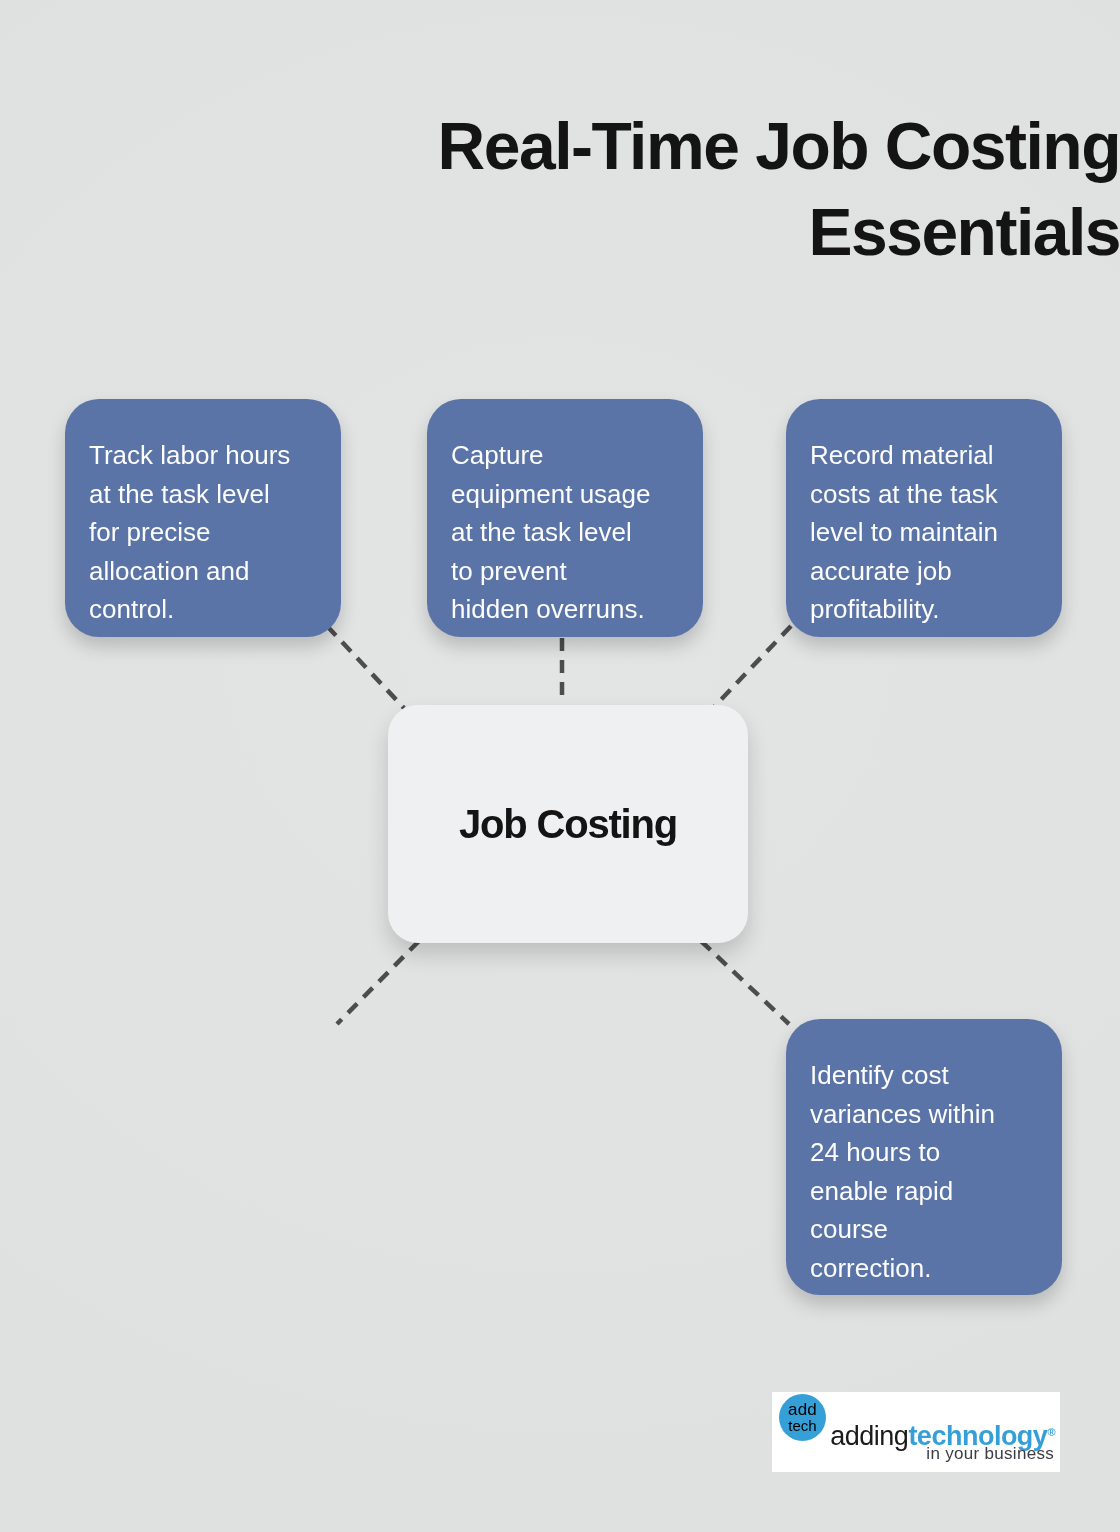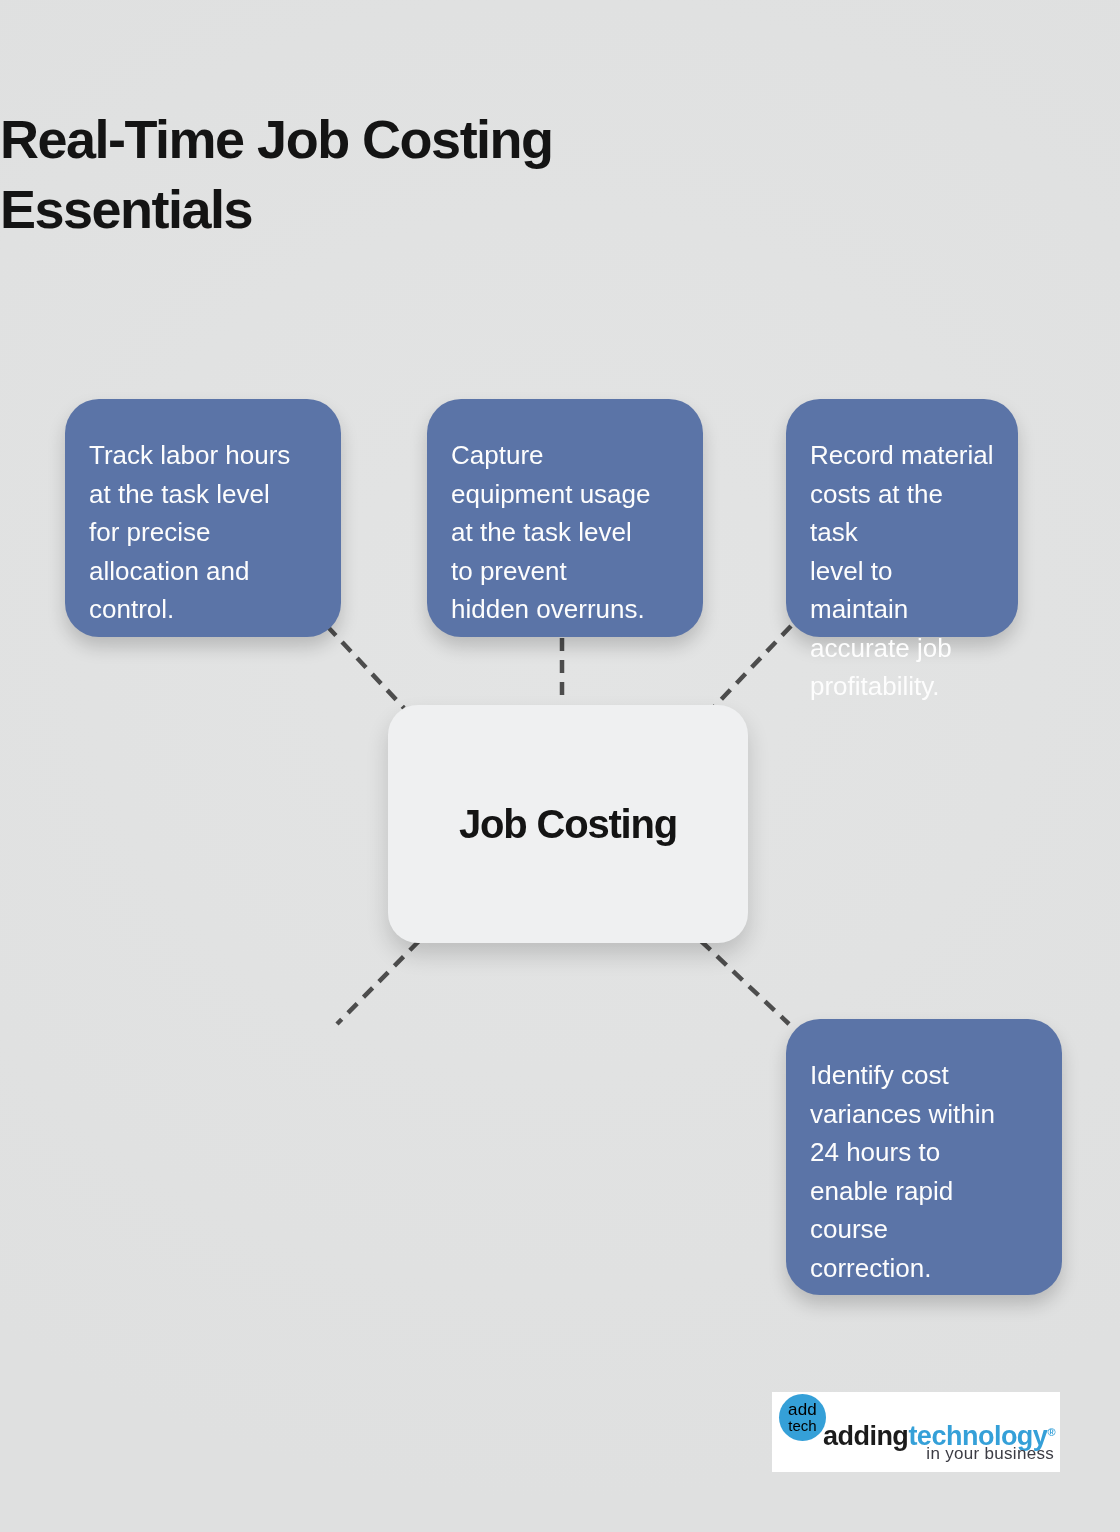--- a/index.html
+++ b/index.html
@@ -9,34 +9,34 @@
   }
   *{margin:0;padding:0;box-sizing:border-box;}
   html,body{background:#cfcfcf;}
   body{font-family:"Liberation Sans","DejaVu Sans",sans-serif;}
   .canvas{
     position:relative;width:1120px;height:1532px;margin:0 auto;overflow:hidden;
     background:radial-gradient(ellipse 120% 80% at 50% 42%, #e3e4e4 0%, var(--bg) 70%);
   }
   .title{
     position:absolute;top:104px;left:0;width:100%;
-    text-align:left;font-size:54px;line-height:1.30;font-weight:800;
+    text-align:right;font-size:66px;line-height:1.30;font-weight:800;
     letter-spacing:-1.5px;color:var(--title_color);white-space:pre-line;
   }
   svg.connectors{position:absolute;left:0;top:0;width:1120px;height:1532px;}
   svg.connectors line{stroke:var(--dash);stroke-width:4.5;stroke-dasharray:13 9;}
   .node{
     position:absolute;border-radius:34px;background:var(--node_blue);
     box-shadow:0 10px 18px rgba(0,0,0,0.18);
     color:var(--node_text);padding:37px 22px 0 24px;
   }
   .node p{font-size:26px;line-height:38.5px;white-space:pre-line;font-weight:400;}
   .node.n1{left:65px;top:399px;width:276px;height:238px;}
   .node.n2{left:427px;top:399px;width:276px;height:238px;}
-  .node.n3{left:786px;top:399px;width:232px;height:238px;}
+  .node.n3{left:786px;top:399px;width:276px;height:238px;}
   .node.n4{left:65px;top:1019px;width:281px;height:276px;}
   .node.n5{left:786px;top:1019px;width:276px;height:276px;}
   .center-node{
     position:absolute;left:380px;top:705px;width:360px;height:238px;
     border-radius:30px;background:var(--center_bg);
     box-shadow:0 12px 22px rgba(0,0,0,0.16);
     display:flex;align-items:center;justify-content:center;margin-left:8px;
   }
   .center-node span{
     font-size:40px;font-weight:800;letter-spacing:-1.2px;color:var(--center_text);
@@ -49,21 +49,21 @@
     position:absolute;left:7px;top:2px;width:47px;height:47px;border-radius:50%;
     background:var(--logo_blue);color:#000000;
     display:flex;flex-direction:column;align-items:center;justify-content:center;
   }
   .logo-circle .lc1{font-size:17px;line-height:16px;font-weight:400;letter-spacing:0.2px;}
   .logo-circle .lc2{font-size:15px;line-height:15px;font-weight:400;}
   .logo-brand{
     position:absolute;right:5px;top:25px;white-space:nowrap;
     font-size:27px;line-height:30px;letter-spacing:-0.5px;
   }
-  .logo-brand .b-black{color:var(--logo_dark);font-weight:700;}
+  .logo-brand .b-black{color:var(--logo_dark);font-weight:400;}
   .logo-brand .b-blue{color:var(--logo_blue);font-weight:700;margin-top:8px;}
   .logo-brand sup{font-size:11px;color:var(--logo_blue);vertical-align:9px;font-weight:700;}
   .logo-tagline{
     position:absolute;right:6px;top:53px;font-size:17px;line-height:18px;
     color:var(--tagline_gray);letter-spacing:0.3px;margin-left:20px;
   }
 </style>
 </head>
 <body>
 

